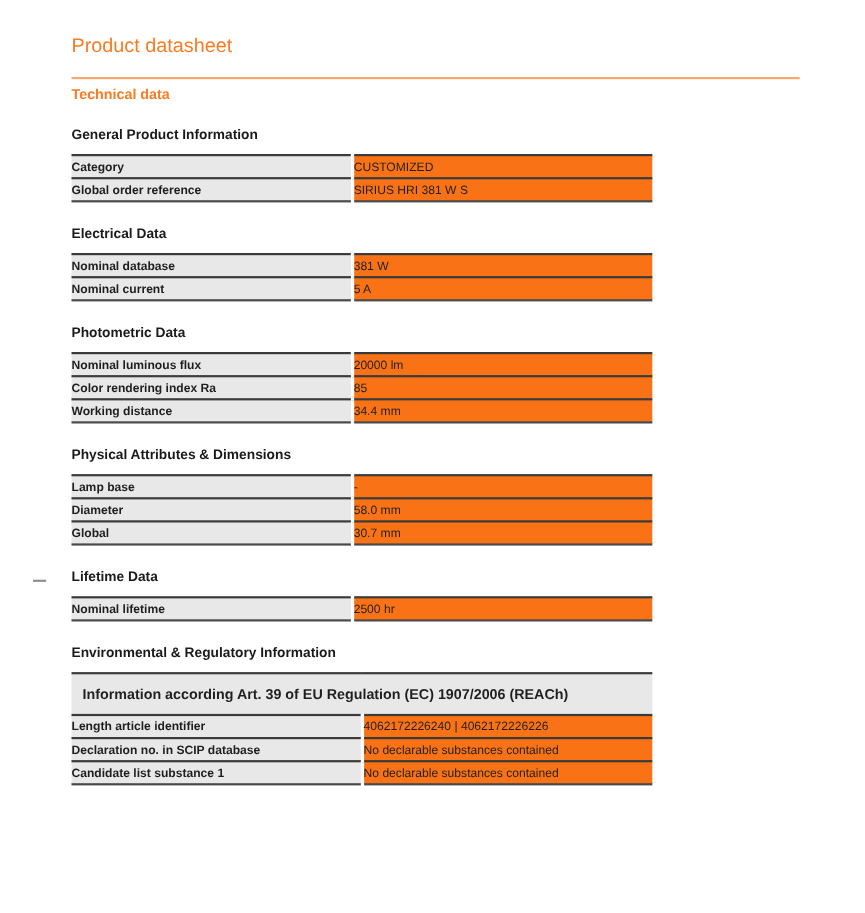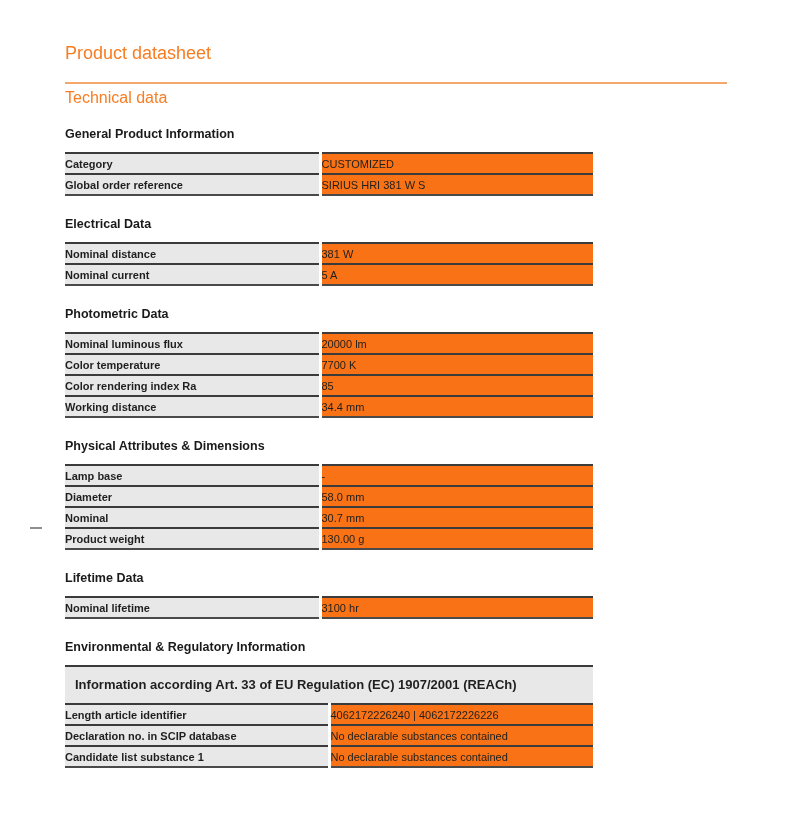--- a/index.html
+++ b/index.html
@@ -6,42 +6,43 @@
   html, body {
     margin: 0; padding: 0;
     width: 786px; height: 830px;
     background: #ffffff;
     font-family: "Liberation Sans", sans-serif;
     color: #1f1f1f;
     overflow: hidden;
   }
   .page {
     position: absolute;
-    left: 65px; top: 12px;
+    left: 65px; top: 0;
     width: 662px;
   }
   .doc-title {
     margin: 31px 0 0 0;
     font-size: 18px;
     font-weight: 400;
     line-height: 20px;
     color: #f87c22;
   }
   .accent-rule {
     border: none;
     height: 2px;
     width: 662px;
     background: #f5a86b;
     margin: 19px 0 0 0;
   }
   .doc-subtitle {
     margin-top: 7px;
-    font-size: 16px;
+    font-size: 13px;
     line-height: 13px;
     color: #f87c22;
+    font-weight: bold;
   }
   #sections { margin-top: 16px; }
   .section-heading {
     margin: 21px 0 11px 0;
     font-size: 12.5px;
     font-weight: 700;
     line-height: 14px;
     color: #1a1a1a;
   }
   #sections .section:first-child .section-heading { margin-top: 23px; }
@@ -105,43 +106,39 @@
               <td class="cell-value">SIRIUS HRI 381 W S</td>
             </tr>
           </tbody>
         </table>
       </div>
       <div class="section">
         <h2 class="section-heading">Electrical Data</h2>
         <table class="spec-table">
           <tbody>
             <tr>
-              <td class="cell-label">Nominal distance</td>
+              <td class="cell-label">Nominal database</td>
               <td class="cell-value">381 W</td>
             </tr>
             <tr>
               <td class="cell-label">Nominal current</td>
               <td class="cell-value">5 A</td>
             </tr>
           </tbody>
         </table>
       </div>
       <div class="section">
         <h2 class="section-heading">Photometric Data</h2>
         <table class="spec-table">
           <tbody>
             <tr>
               <td class="cell-label">Nominal luminous flux</td>
               <td class="cell-value">20000 lm</td>
             </tr>
             <tr>
-              <td class="cell-label">Color temperature</td>
-              <td class="cell-value">7700 K</td>
-            </tr>
-            <tr>
               <td class="cell-label">Color rendering index Ra</td>
               <td class="cell-value">85</td>
             </tr>
             <tr>
               <td class="cell-label">Working distance</td>
               <td class="cell-value">34.4 mm</td>
             </tr>
           </tbody>
         </table>
       </div>
@@ -151,47 +148,43 @@
           <tbody>
             <tr>
               <td class="cell-label">Lamp base</td>
               <td class="cell-value">-</td>
             </tr>
             <tr>
               <td class="cell-label">Diameter</td>
               <td class="cell-value">58.0 mm</td>
             </tr>
             <tr>
-              <td class="cell-label">Nominal</td>
+              <td class="cell-label">Global</td>
               <td class="cell-value">30.7 mm</td>
             </tr>
-            <tr>
-              <td class="cell-label">Product weight</td>
-              <td class="cell-value">130.00 g</td>
-            </tr>
           </tbody>
         </table>
       </div>
       <div class="section">
         <h2 class="section-heading">Lifetime Data</h2>
         <table class="spec-table">
           <tbody>
             <tr>
               <td class="cell-label">Nominal lifetime</td>
-              <td class="cell-value">3100 hr</td>
+              <td class="cell-value">2500 hr</td>
             </tr>
           </tbody>
         </table>
       </div>
       <div class="section">
         <h2 class="section-heading">Environmental &amp; Regulatory Information</h2>
         <table class="spec-table">
           <tbody>
             <tr class="subhead-row">
-              <td colspan="2">Information according Art. 33 of EU Regulation (EC) 1907/2001 (REACh)</td>
+              <td colspan="2">Information according Art. 39 of EU Regulation (EC) 1907/2006 (REACh)</td>
             </tr>
             <tr>
               <td class="cell-label">Length article identifier</td>
               <td class="cell-value">4062172226240 | 4062172226226</td>
             </tr>
             <tr>
               <td class="cell-label">Declaration no. in SCIP database</td>
               <td class="cell-value">No declarable substances contained</td>
             </tr>
             <tr>

